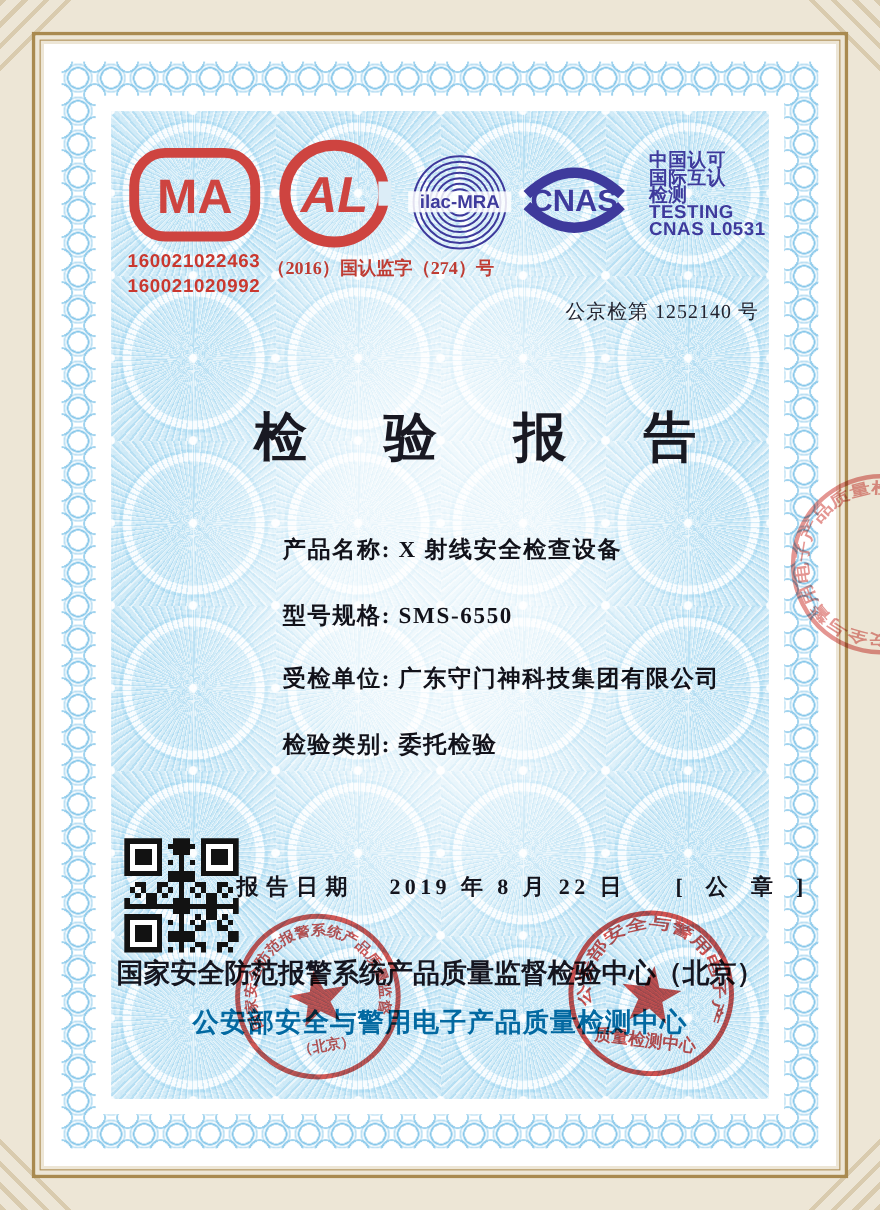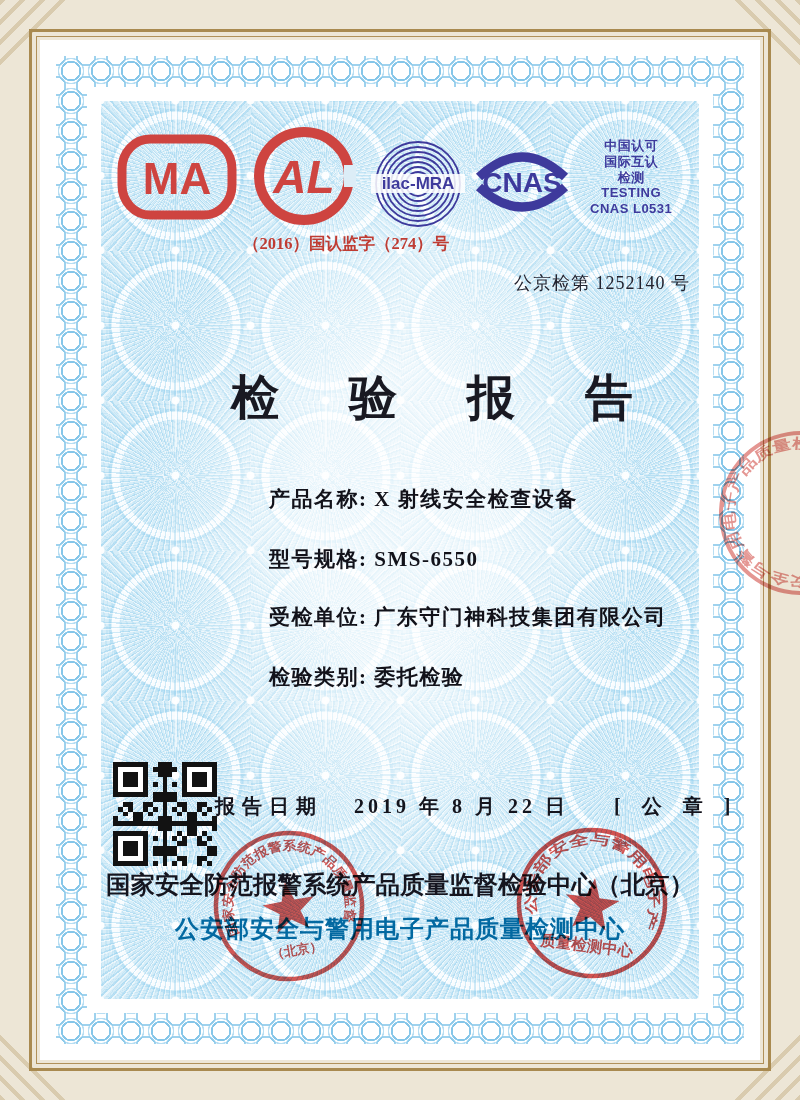--- a/index.html
+++ b/index.html
@@ -30,30 +30,30 @@
       radial-gradient(circle,rgba(255,255,255,.95) 0 3.5px,rgba(255,255,255,0) 4.5px),
       repeating-conic-gradient(rgba(255,255,255,.55) 0deg 1deg,rgba(138,203,236,.38) 1deg 2.2deg,rgba(255,255,255,0) 2.2deg 4.6deg),
       radial-gradient(circle,rgba(255,255,255,0) 0 56px,rgba(255,255,255,.85) 57px 64px,rgba(160,214,240,.5) 65px 67px,rgba(255,255,255,0) 68px),
       repeating-conic-gradient(rgba(160,214,240,.30) 0deg 1.4deg,rgba(255,255,255,0) 1.4deg 4.2deg);
     background-size:100% 100%,75px 75px,150px 150px,150px 150px,150px 150px;
     background-position:0 0,37px 37px,0 0,0 0,75px 75px;}
 
   
   .abs{position:absolute;}
   .cnas-text{left:590px;top:138px;color:#3e3a9c;font-family:"Liberation Sans","DejaVu Sans",sans-serif;
-    font-size:13px;line-height:15.8px;font-weight:bold;letter-spacing:.5px;z-index:5;text-align:center;}
+    font-size:17px;line-height:15.8px;font-weight:bold;letter-spacing:.5px;z-index:5;}
   .cma-nums{left:116px;top:227px;color:#c9382f;font-family:"Liberation Sans","DejaVu Sans",sans-serif;
     font-size:17px;line-height:22px;font-weight:bold;letter-spacing:.6px;z-index:5;}
   .cal-license{left:243px;top:233px;color:#bf3c33;font-size:16.5px;font-weight:bold;z-index:5;}
   .report-no{left:514px;top:271px;color:#23232f;font-size:18px;letter-spacing:1px;z-index:5;}
 
   
   .title{left:0;top:366px;width:100%;text-align:center;color:#191922;font-size:48px;font-weight:bold;
     letter-spacing:70px;text-indent:70px;z-index:5;padding-left:32px;}
-  .field{left:257px;color:#12121a;font-size:21px;font-weight:bold;letter-spacing:1.5px;z-index:5;white-space:nowrap;margin-left:12px;}
+  .field{left:257px;color:#12121a;font-size:21px;font-weight:bold;letter-spacing:1.5px;z-index:5;white-space:nowrap;}
   .dateline{left:215px;top:793px;color:#14141d;font-size:20px;font-weight:bold;z-index:5;white-space:nowrap;}
   .dateline .dl-label{letter-spacing:7px;}
   .dateline .dl-date{margin-left:26px;letter-spacing:4px;}
   .dateline .dl-seal{margin-left:40px;letter-spacing:8px;}
   .footer1{left:0;top:868px;width:100%;text-align:center;color:#15151f;font-size:24.5px;font-weight:bold;z-index:5;}
   .footer2{left:0;top:913px;width:100%;text-align:center;color:#0369a1;font-size:24px;font-weight:bold;letter-spacing:1px;z-index:5;}
 
   
   .stamp{z-index:8;mix-blend-mode:multiply;}
   .stamp-left{left:209px;top:826px;transform:rotate(-10deg);opacity:.85;}
@@ -107,20 +107,24 @@
     <text x="47" y="47" text-anchor="middle" font-family="Liberation Sans,DejaVu Sans,sans-serif" font-size="28" font-weight="bold" fill="#3e3a9c">CNAS</text>
   </svg>
   <div class="abs cnas-text">
     <div>中国认可</div>
     <div>国际互认</div>
     <div>检测</div>
     <div>TESTING</div>
     <div>CNAS L0531</div>
   </div>
 
+  <div class="abs cma-nums">
+    <div>160021022463</div>
+    <div>160021020992</div>
+  </div>
   <div class="abs cal-license">（2016）国认监字（274）号</div>
 
   <div class="abs report-no">公京检第 1252140 号</div>
 
   <div class="abs title">检验报告</div>
 
   <div class="abs field" style="top:485px;">
     <span>产品名称:</span>
     <span>X 射线安全检查设备</span>
   </div>

